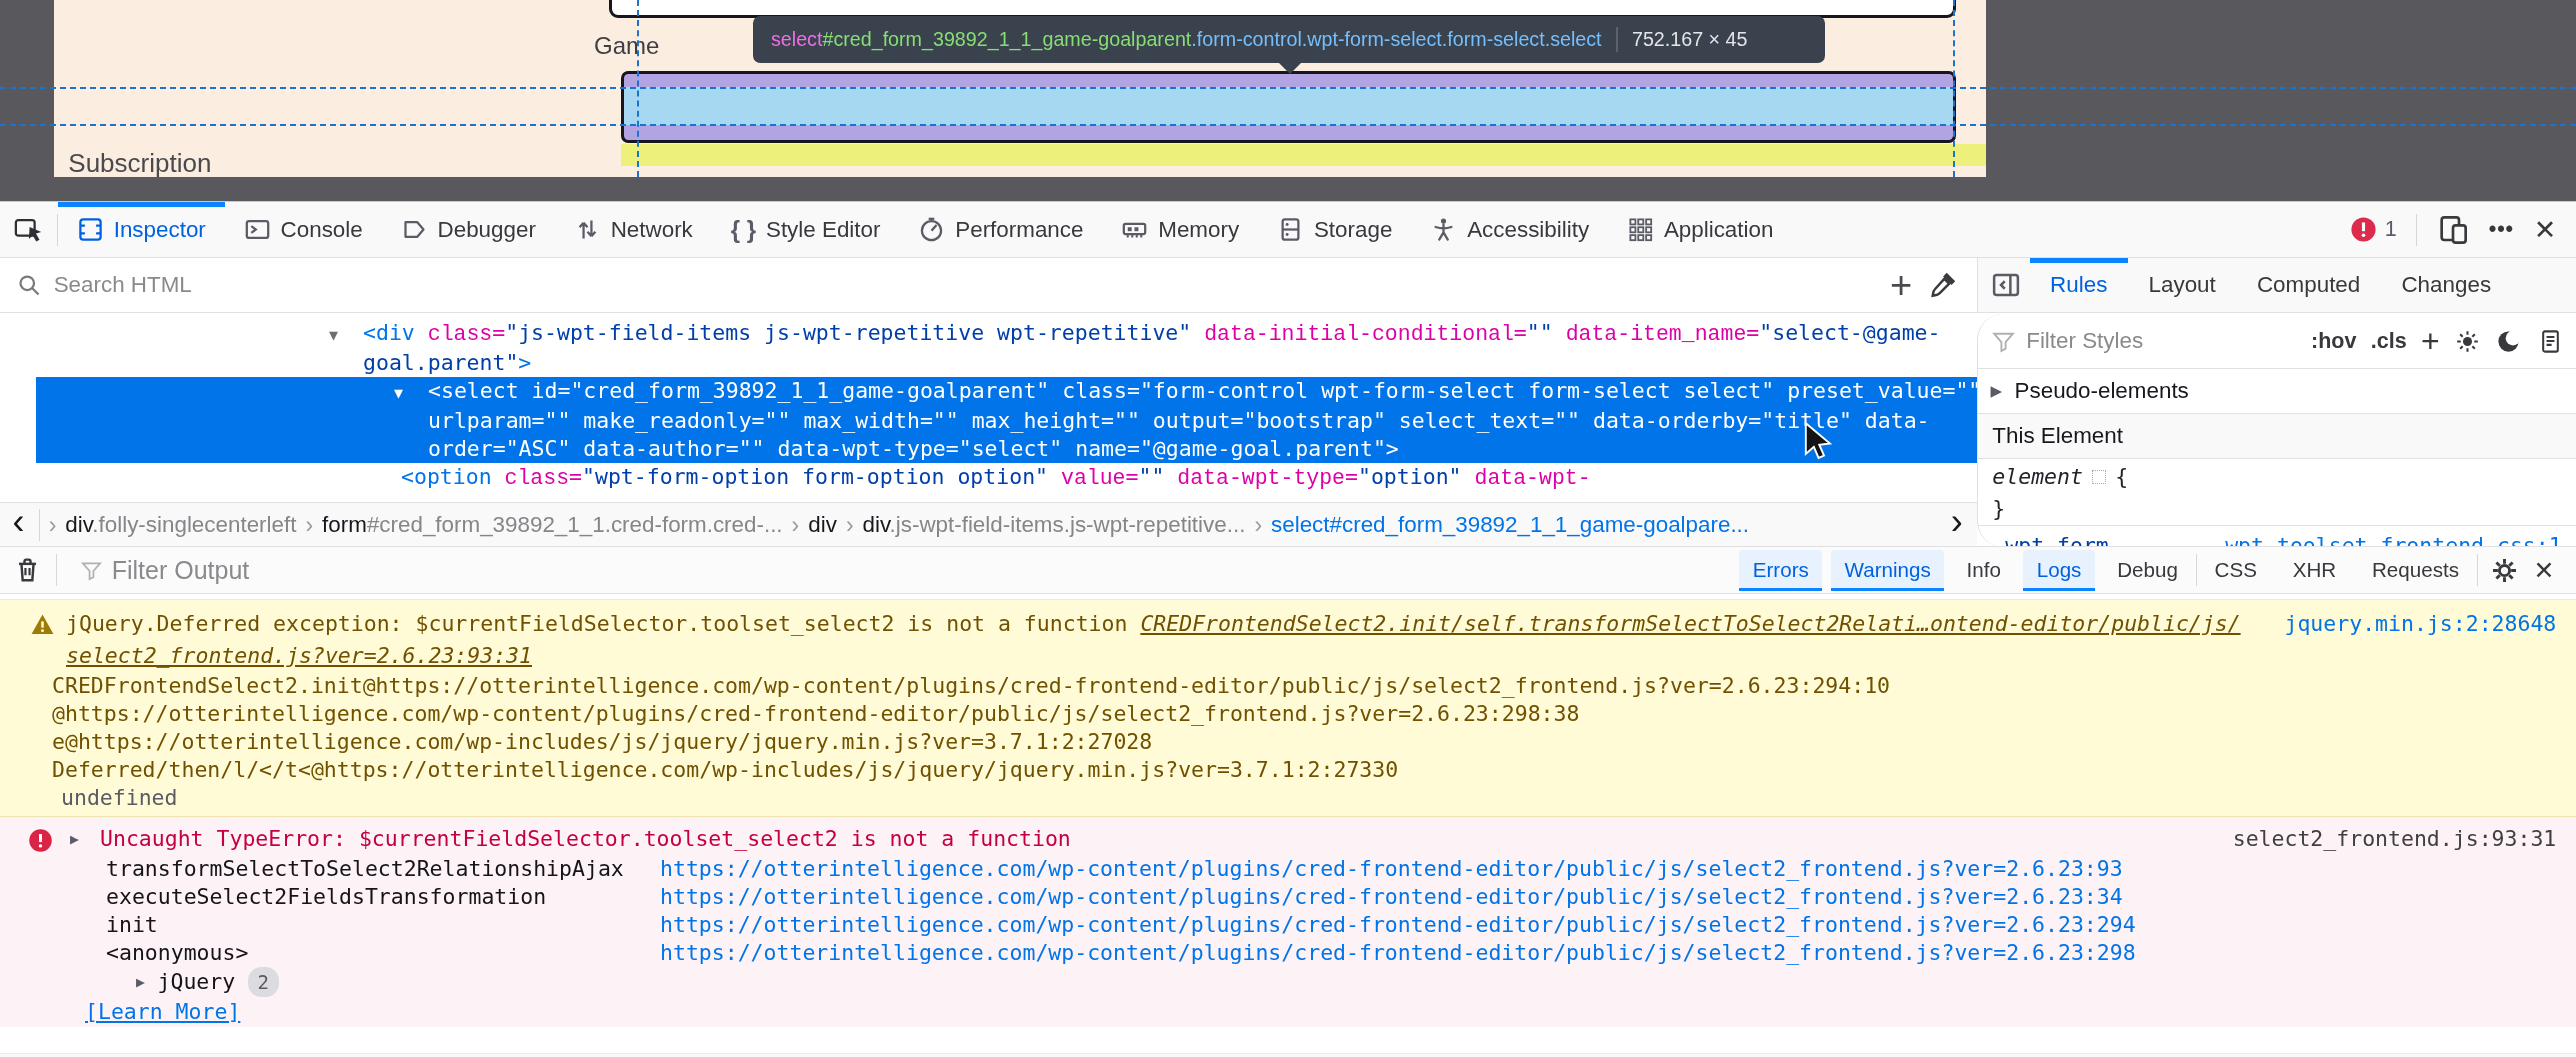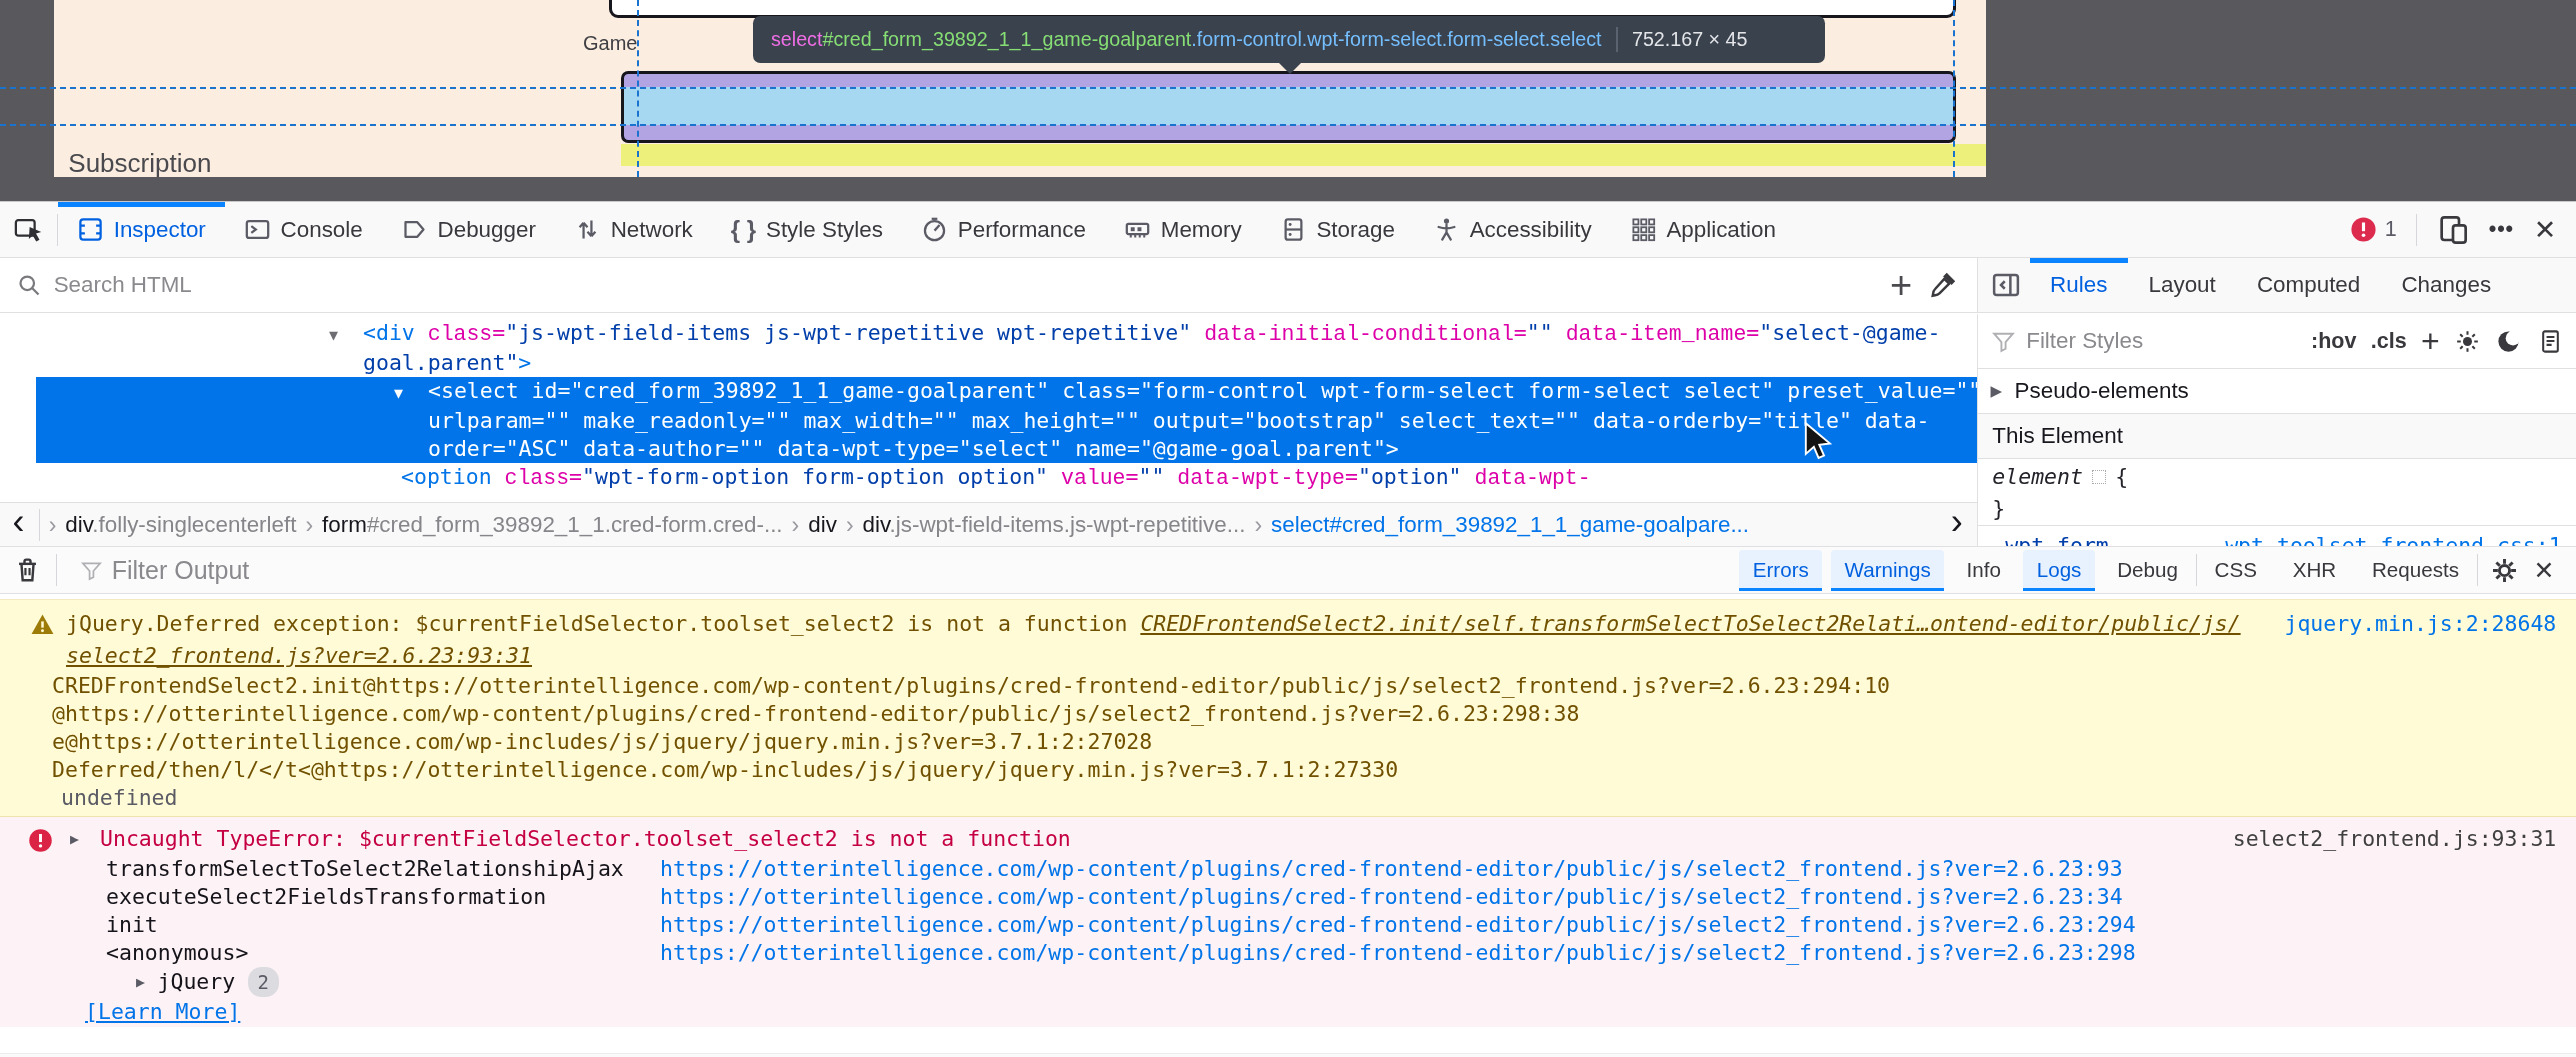--- a/index.html
+++ b/index.html
@@ -5,21 +5,21 @@
   * { margin:0; padding:0; box-sizing:border-box; }
   html,body { width:2576px; height:1057px; overflow:hidden; background:#fff;
     font-family:"Liberation Sans", sans-serif; }
   svg { display:block; }
 
   
   #viewport { position:absolute; left:0; top:0; width:2576px; height:201px; background:#59585c; }
   #page { position:absolute; left:54px; top:0; width:1932px; height:177px; background:#fbeee1; overflow:hidden; }
   #page-input { position:absolute; left:555px; top:-12.5px; width:1347px; height:30px; background:#fff;
     border:3.6px solid #17161c; border-radius:9px; }
-  #game-label { position:absolute; left:529px; top:32px; font-size:20px; color:#3f3e43; }
+  #game-label { position:absolute; left:540px; top:32px; font-size:24px; color:#3f3e43; }
   #clipped-label { position:absolute; left:14.3px; top:148px; font-size:26px; color:#4a4a4e; }
   #select-highlight { position:absolute; left:567px; top:71px; width:1335px; height:72px;
     border:3.6px solid #17161c; border-radius:7.2px; background:#b2a3e2; }
   #select-content { position:absolute; left:0; right:0; top:13.4px; height:38px; background:#a6d8f2; }
   #margin-highlight { position:absolute; left:567px; top:144px; width:1365px; height:21.5px; background:#edf17b; }
   .guide-h { position:absolute; left:0; width:2576px; height:0; border-top:2.7px dashed #1a73cf; }
   .guide-v { position:absolute; top:0; height:177px; width:0; border-left:2.7px dashed #1a73cf; }
 
   
   #node-tooltip { position:absolute; left:753px; top:16px; width:1072px; height:47px; background:#3a424e;
@@ -83,21 +83,21 @@
   #breadcrumbs { position:absolute; left:0; top:300px; width:1977px; height:45px; background:#f9f9fa;
     border-top:0.9px solid #e0e0e2; display:flex; align-items:center; font-size:22.4px; white-space:nowrap; overflow:hidden; }
   #bc-left { font-size:36px; color:#18171d; margin:0 14.3px 5.4px 12.5px; line-height:1; }
   .csep { color:#9a9aa0; font-size:23px; margin:0 9px; }
   .crumb .t { color:#18171d; } .crumb .r { color:#85858a; }
   .crumb.sel .t, .crumb.sel .r { color:#0074e8; }
   #bc-right { margin-left:auto; font-size:36px; color:#18171d; padding:0 14.3px 5.4px 0; line-height:1; }
 
   
   #sidebar { position:absolute; left:1977px; top:112px; width:599px; height:233px; background:#fff;
-    border-left:0.9px solid #e0e0e2; overflow:hidden; font-size:22.4px; }
+    border-left:0.9px solid #e0e0e2; overflow:hidden; font-size:22.4px;border-radius:26px; }
   #filter-row { height:55px; border-bottom:0.9px solid #e0e0e2; display:flex; align-items:center; padding:0 12.5px; gap:14.3px; }
   #filter-row .ph { color:#8a8a8e; margin-left:-3.6px; }
   #filter-spacer { flex:1; }
   .mini-label { color:#38383d; font-size:21.5px; font-weight:bold; }
   #rules-add { font-size:32px; font-weight:300; color:#38383d; }
   #pseudo-row { height:45px; display:flex; align-items:center; gap:12.5px; padding:0 12.5px;
     border-bottom:0.9px solid #e0e0e2; color:#18171d; }
   .exp-arrow { color:#5b5b66; font-size:15px; }
   #this-el { height:45px; display:flex; align-items:center; padding:0 14.3px; background:#f9f9fa;
     border-bottom:0.9px solid #e0e0e2; color:#18171d; }
@@ -223,21 +223,21 @@
       <span>
           <svg width="27" height="27" viewBox="0 0 24 24" fill="none" stroke="currentColor" stroke-width="2">
             <path d="M8.5 20V6M8.5 6L5 10M8.5 6l3.5 4"></path>
             <path d="M15.5 4v14M15.5 18l-3.5-4M15.5 18l3.5-4"></path>
           </svg>
         </span>
       <span>Network</span>
     </div>
     <div class="tab">
       <span class="ticon-text">{ }</span>
-      <span>Style Styles</span>
+      <span>Style Editor</span>
     </div>
     <div class="tab">
       <span>
           <svg width="27" height="27" viewBox="0 0 24 24" fill="none" stroke="currentColor" stroke-width="2">
             <circle cx="12" cy="13" r="8.5"></circle>
             <path d="M12 13l4.5-5"></path>
             <path d="M9.5 2.5h5"></path>
           </svg>
         </span>
       <span>Performance</span>

